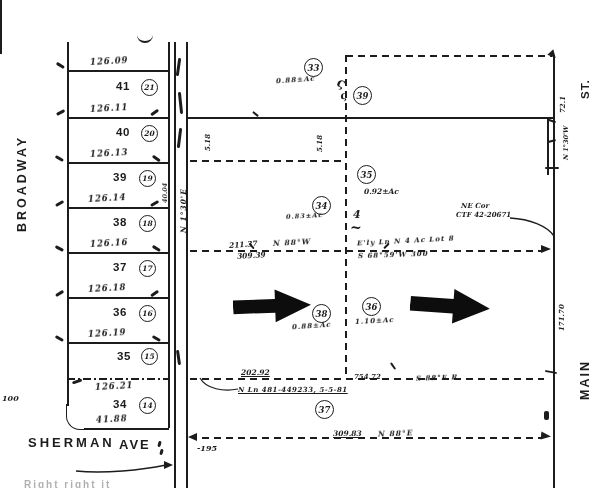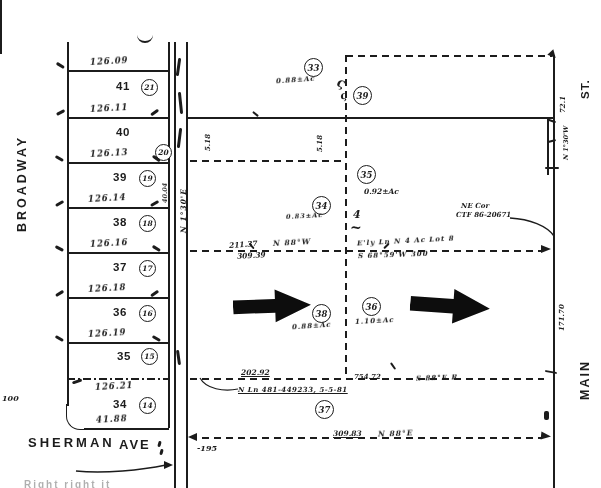--- a/index.html
+++ b/index.html
@@ -58,21 +58,21 @@
   <div class="t smear" style="left:90px;top:57px;font-size:8.5px;transform:rotate(-3deg);">126.09</div>
   <div class="t" style="left:2px;top:394px;font-size:8px;">100</div>
 
   <div class="lotnum" style="left:116px;top:81px;text-align:center;">41</div>
   <div class="circle c15" style="left:141px;top:79px;">
       <span>21</span>
     </div>
   <div class="t smear" style="left:90px;top:104px;font-size:8.5px;transform:rotate(-3deg);">126.11</div>
 
   <div class="lotnum" style="left:116px;top:127px;">40</div>
-  <div class="circle c15" style="left:155px;top:125px;margin-top:19px;">
+  <div class="circle c15" style="left:141px;top:125px;">
       <span>20</span>
     </div>
   <div class="t smear" style="left:90px;top:149px;font-size:8.5px;transform:rotate(-3deg);">126.13</div>
 
   <div class="lotnum" style="left:113px;top:172px;">39</div>
   <div class="circle c15" style="left:139px;top:170px;">
       <span>19</span>
     </div>
   <div class="t smear" style="left:88px;top:194px;font-size:8.5px;transform:rotate(-3deg);">126.14</div>
 
@@ -186,21 +186,21 @@
   <div class="t smear" style="left:292px;top:322px;font-size:7px;transform:rotate(-4deg);">0.88±Ac</div>
   <div class="circle c17" style="left:362px;top:297px;">
       <span>36</span>
     </div>
   <div class="t smear" style="left:355px;top:317px;font-size:7px;transform:rotate(-3deg);">1.10±Ac</div>
   <div class="circle c17" style="left:315px;top:400px;">
       <span>37</span>
     </div>
 
   <div class="t" style="left:461px;top:202px;font-size:7px;">NE Cor</div>
-  <div class="t" style="left:456px;top:211px;font-size:7px;">CTF 86-20671</div>
+  <div class="t" style="left:456px;top:211px;font-size:7px;">CTF 42-20671</div>
   <svg class="abs" style="left:505px;top:210px;" width="52" height="28" viewBox="0 0 52 28">
     <path d="M5,8 C25,9 42,16 49,26" stroke="#1c1c1c" stroke-width="1.4" fill="none"></path>
   </svg>
 
   <div class="t" style="left:229px;top:241px;font-size:7.5px;transform:rotate(-4deg);">211.37</div>
   <div class="t" style="left:237px;top:252px;font-size:7.5px;transform:rotate(-3deg);">309.39</div>
   <div class="t smear" style="left:273px;top:239px;font-size:7.5px;transform:rotate(-3deg);">N 88°W</div>
   <div class="t smear" style="left:357px;top:237px;font-size:7px;transform:rotate(-3deg);">E'ly Ln N 4 Ac Lot 8</div>
   <div class="t smear" style="left:358px;top:251px;font-size:7px;transform:rotate(-2deg);">S 68°59'W 300</div>
 

